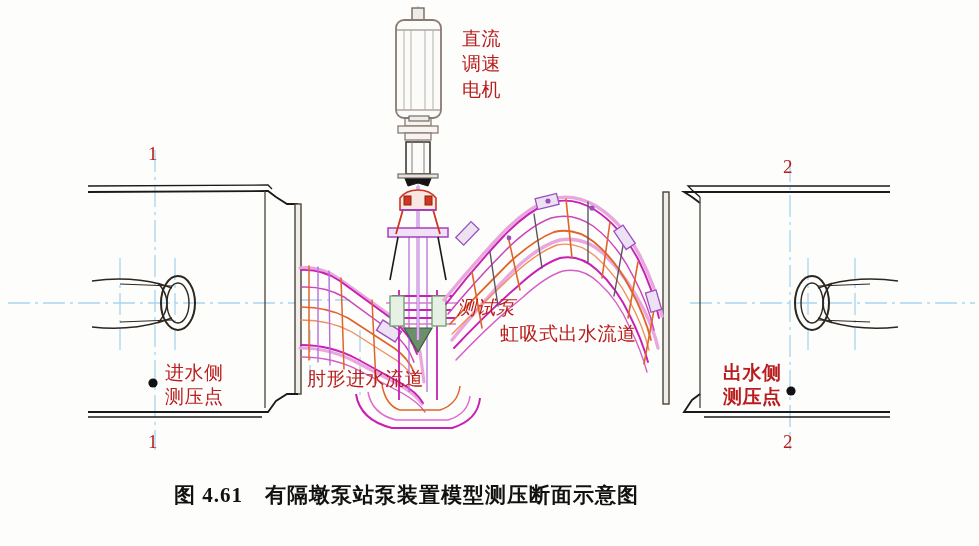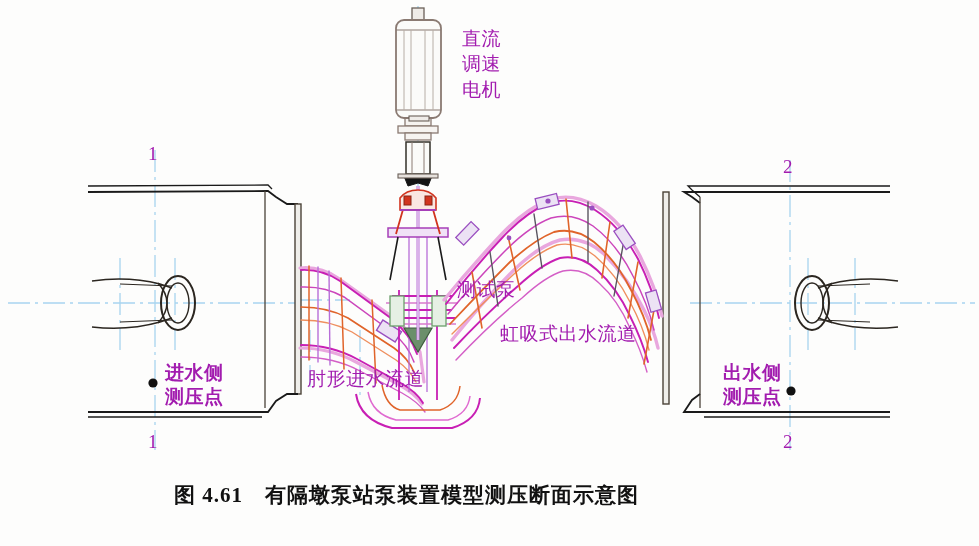--- a/index.html
+++ b/index.html
@@ -23,21 +23,21 @@
   #figure-svg {
     position: absolute;
     left: 0;
     top: 0;
     width: 979px;
     height: 546px;
   }
   .label {
     position: absolute;
     font-family: "DejaVu Sans", "Liberation Sans", sans-serif;
-    color: #a21caf;
+    color: #b91c1c;
     white-space: pre;
     line-height: 1.22;
     letter-spacing: 0.5px;
   }
   .label-cn {
     font-size: 19px;
     font-weight: 500;
   }
   .label-sec {
     font-size: 19px;
@@ -48,35 +48,35 @@
     left: 462px;
     top: 26px;
     line-height: 1.33;
   }
   #torque-label {
     left: 444px;
     top: 140px;
   }
   #pump-label {
     left: 457px;
-    top: 278px;
+    top: 296px;
+    font-style: italic;
   }
   #siphon-label {
     left: 500px;
     top: 322px;
   }
   #elbow-label {
     left: 307px;
     top: 367px;
   }
   #inlet-tap-label {
     left: 165px;
     top: 360px;
     line-height: 1.28;
-    font-weight: bold;
   }
   #outlet-tap-label {
     left: 723px;
     top: 360px;
     line-height: 1.28;
     font-weight: bold;
   }
   #sec-left-top   { left: 148px; top: 142px; }
   #sec-left-bot   { left: 148px; top: 430px; }
   #sec-right-top  { left: 783px; top: 155px; }

